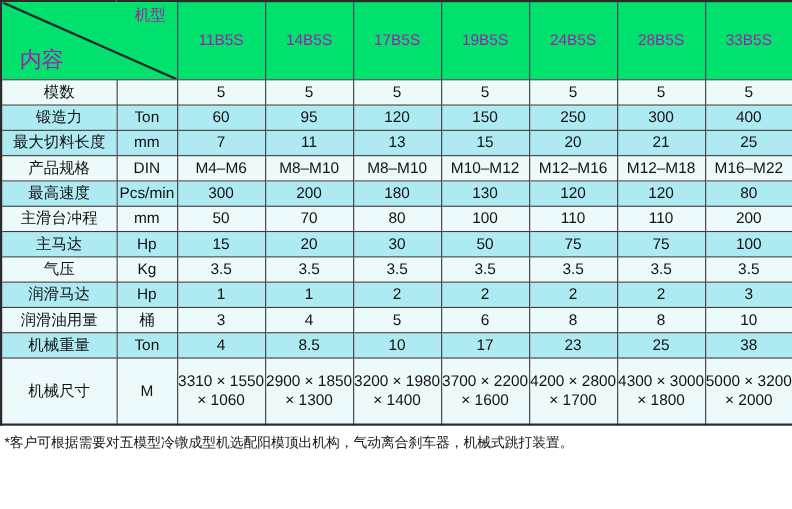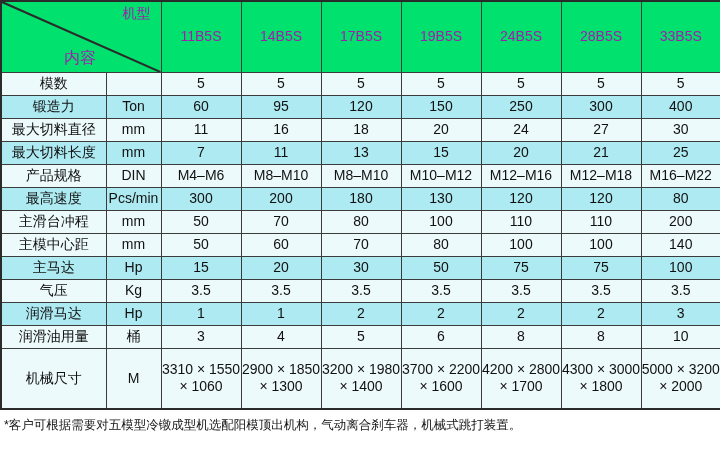--- a/index.html
+++ b/index.html
@@ -43,22 +43,21 @@
   th.corner svg{
     position:absolute;left:0;top:0;width:100%;height:100%;
     display:block;
   }
   .corner-top{
     position:absolute;top:3px;right:10px;
     font-size:14px;
   }
   .corner-bottom{
     position:absolute;bottom:4px;left:16px;
-    font-size:16px;
-    margin-left:46px;
+    font-size:20px;
   }
   
   tbody tr.light td{background:#edfafc;}
   tbody tr.cyan td{background:#aeeaf2;}
   td.unit{font-size:13px;}
   td.dim{font-size:12.5px;}
   .notes{
     margin:6px 4px 0 4px;
   }
   .note-line{
@@ -117,31 +116,20 @@
         <td>锻造力</td>
         <td class="unit">Ton</td>
         <td>60</td>
         <td>95</td>
         <td>120</td>
         <td>150</td>
         <td>250</td>
         <td>300</td>
         <td>400</td>
       </tr>
-      <tr class="light">
-        <td>最大切料直径</td>
-        <td class="unit">mm</td>
-        <td>11</td>
-        <td>16</td>
-        <td>18</td>
-        <td>20</td>
-        <td>24</td>
-        <td>27</td>
-        <td>30</td>
-      </tr>
       <tr class="cyan">
         <td>最大切料长度</td>
         <td class="unit">mm</td>
         <td>7</td>
         <td>11</td>
         <td>13</td>
         <td>15</td>
         <td>20</td>
         <td>21</td>
         <td>25</td>
@@ -172,31 +160,20 @@
         <td>主滑台冲程</td>
         <td class="unit">mm</td>
         <td>50</td>
         <td>70</td>
         <td>80</td>
         <td>100</td>
         <td>110</td>
         <td>110</td>
         <td>200</td>
       </tr>
-      <tr class="light">
-        <td>主模中心距</td>
-        <td class="unit">mm</td>
-        <td>50</td>
-        <td>60</td>
-        <td>70</td>
-        <td>80</td>
-        <td>100</td>
-        <td>100</td>
-        <td>140</td>
-      </tr>
       <tr class="cyan">
         <td>主马达</td>
         <td class="unit">Hp</td>
         <td>15</td>
         <td>20</td>
         <td>30</td>
         <td>50</td>
         <td>75</td>
         <td>75</td>
         <td>100</td>
@@ -226,20 +203,31 @@
       <tr class="light">
         <td>润滑油用量</td>
         <td class="unit">桶</td>
         <td>3</td>
         <td>4</td>
         <td>5</td>
         <td>6</td>
         <td>8</td>
         <td>8</td>
         <td>10</td>
+      </tr>
+      <tr class="cyan">
+        <td>机械重量</td>
+        <td class="unit">Ton</td>
+        <td>4</td>
+        <td>8.5</td>
+        <td>10</td>
+        <td>17</td>
+        <td>23</td>
+        <td>25</td>
+        <td>38</td>
       </tr>
       <tr class="light tall">
         <td>机械尺寸</td>
         <td class="unit">M</td>
         <td class="dim">3310 × 1550
 × 1060</td>
         <td class="dim">2900 × 1850
 × 1300</td>
         <td class="dim">3200 × 1980
 × 1400</td>

